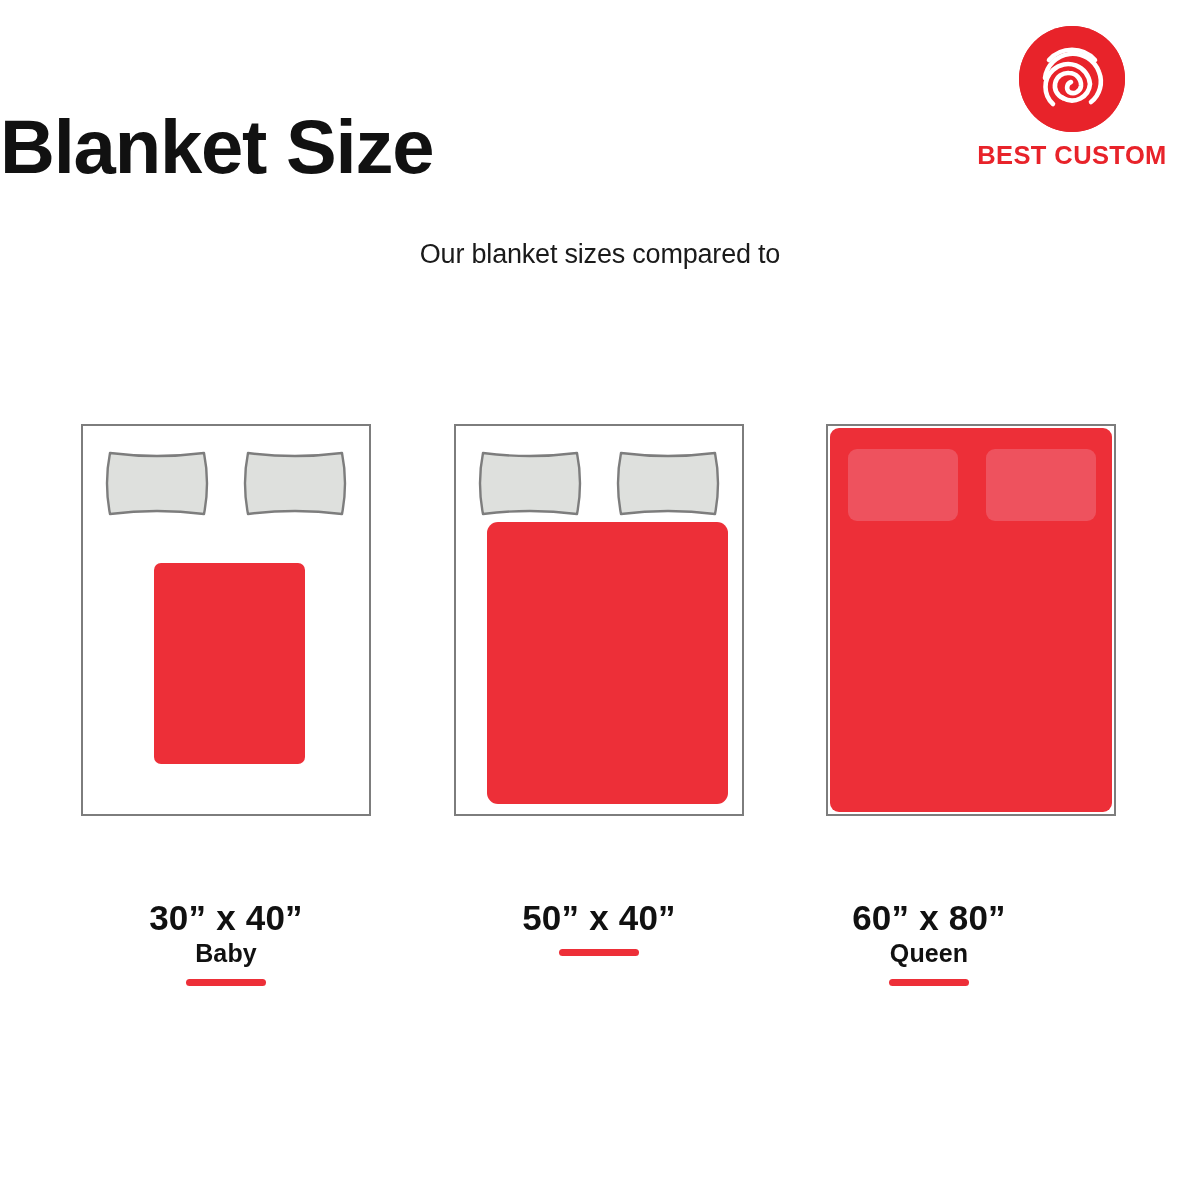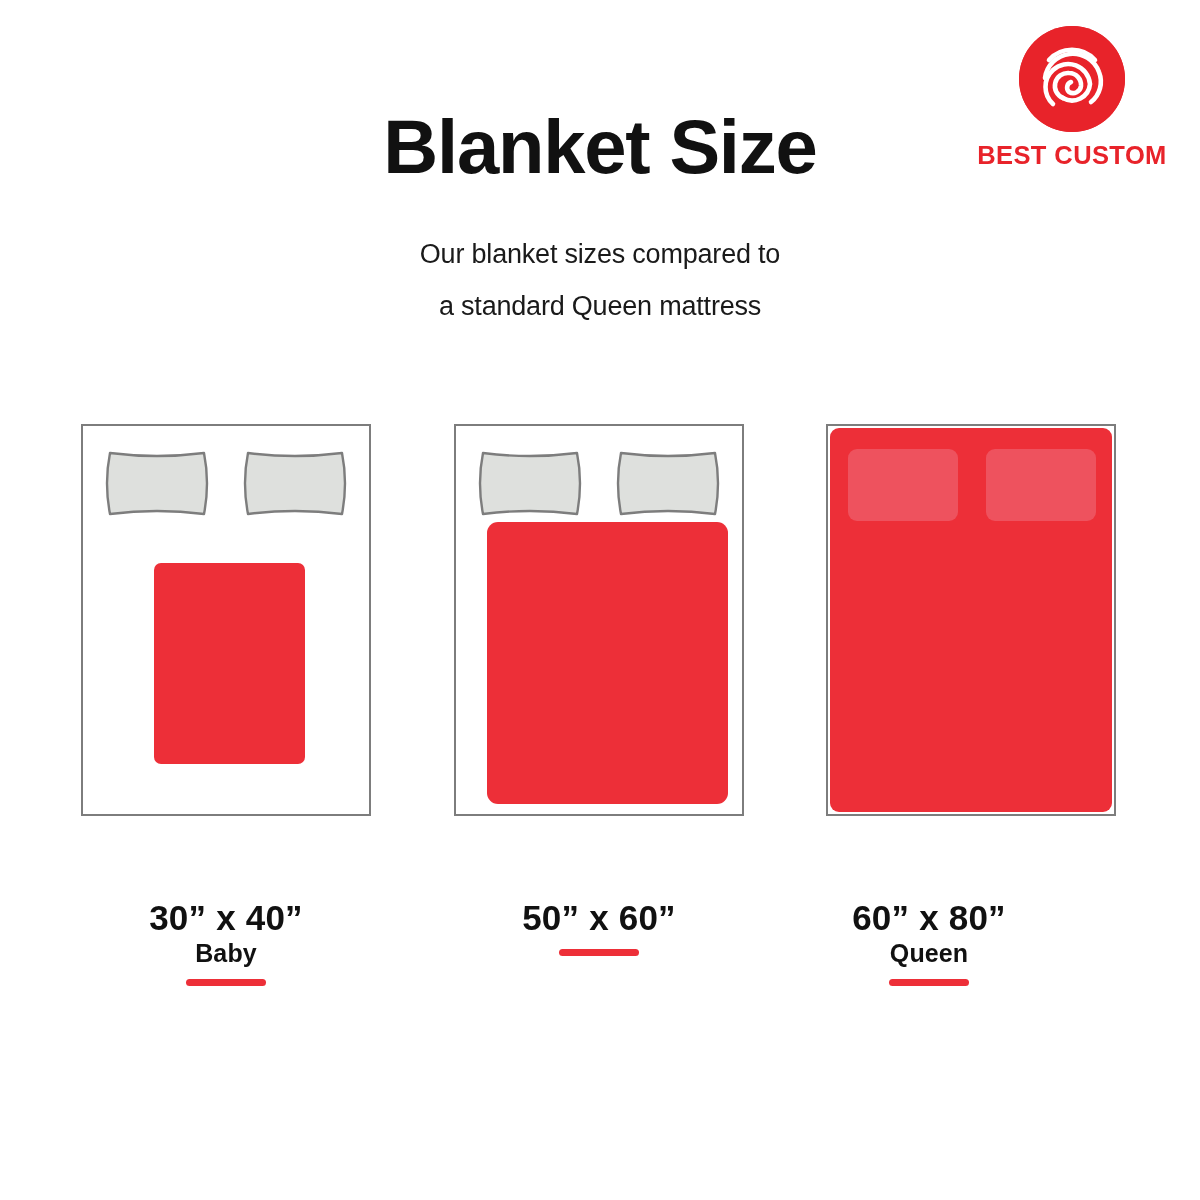--- a/index.html
+++ b/index.html
@@ -47,21 +47,20 @@
     white-space: nowrap;
     font-family: "Liberation Sans", sans-serif;
   }
 
   
   #title {
     position: absolute;
     top: 104px;
     left: 0;
     width: 1200px;
-    text-align: center;
     font-size: 76px;
     line-height: 86px;
     font-weight: bold;
     letter-spacing: -1.2px;
     color: #111111;
     font-family: "Liberation Sans", sans-serif;
   }
   #subtitle {
     position: absolute;
     top: 228px;
@@ -207,21 +206,20 @@
         </g>
       </svg>
     </div>
     <div id="logo-wordmark">BEST CUSTOM</div>
   </div>
 
   <div id="title">Blanket Size</div>
 
   <div id="subtitle">
     <span class="ln">Our blanket sizes compared to</span>
-    <span class="ln">a standard Queen mattress</span>
   </div>
 
   <div id="beds">
 
     <div class="bed-col c0">
       <div class="bed-frame"></div>
       <div class="pillow left">
         <svg viewBox="0 0 108 69" aria-hidden="true">
           <path d="M7 4 Q54 10 101 4 Q107 34 101 65 Q54 59 7 65 Q1 34 7 4 Z" fill="#DEE0DD" stroke="#7D7D7D" stroke-width="2.4" stroke-linejoin="round"></path>
         </svg>
@@ -261,21 +259,21 @@
 
   <div id="captions">
 
     <div class="cap-col c0">
       <div class="cap-dims">30” x 40”</div>
       <div class="cap-name">Baby</div>
       <div class="cap-rule"></div>
     </div>
 
     <div class="cap-col c1">
-      <div class="cap-dims">50” x 60”</div>
+      <div class="cap-dims">50” x 40”</div>
       <div class="cap-rule"></div>
     </div>
 
     <div class="cap-col c2">
       <div class="cap-dims">60” x 80”</div>
       <div class="cap-name">Queen</div>
       <div class="cap-rule"></div>
     </div>
 
   </div>

